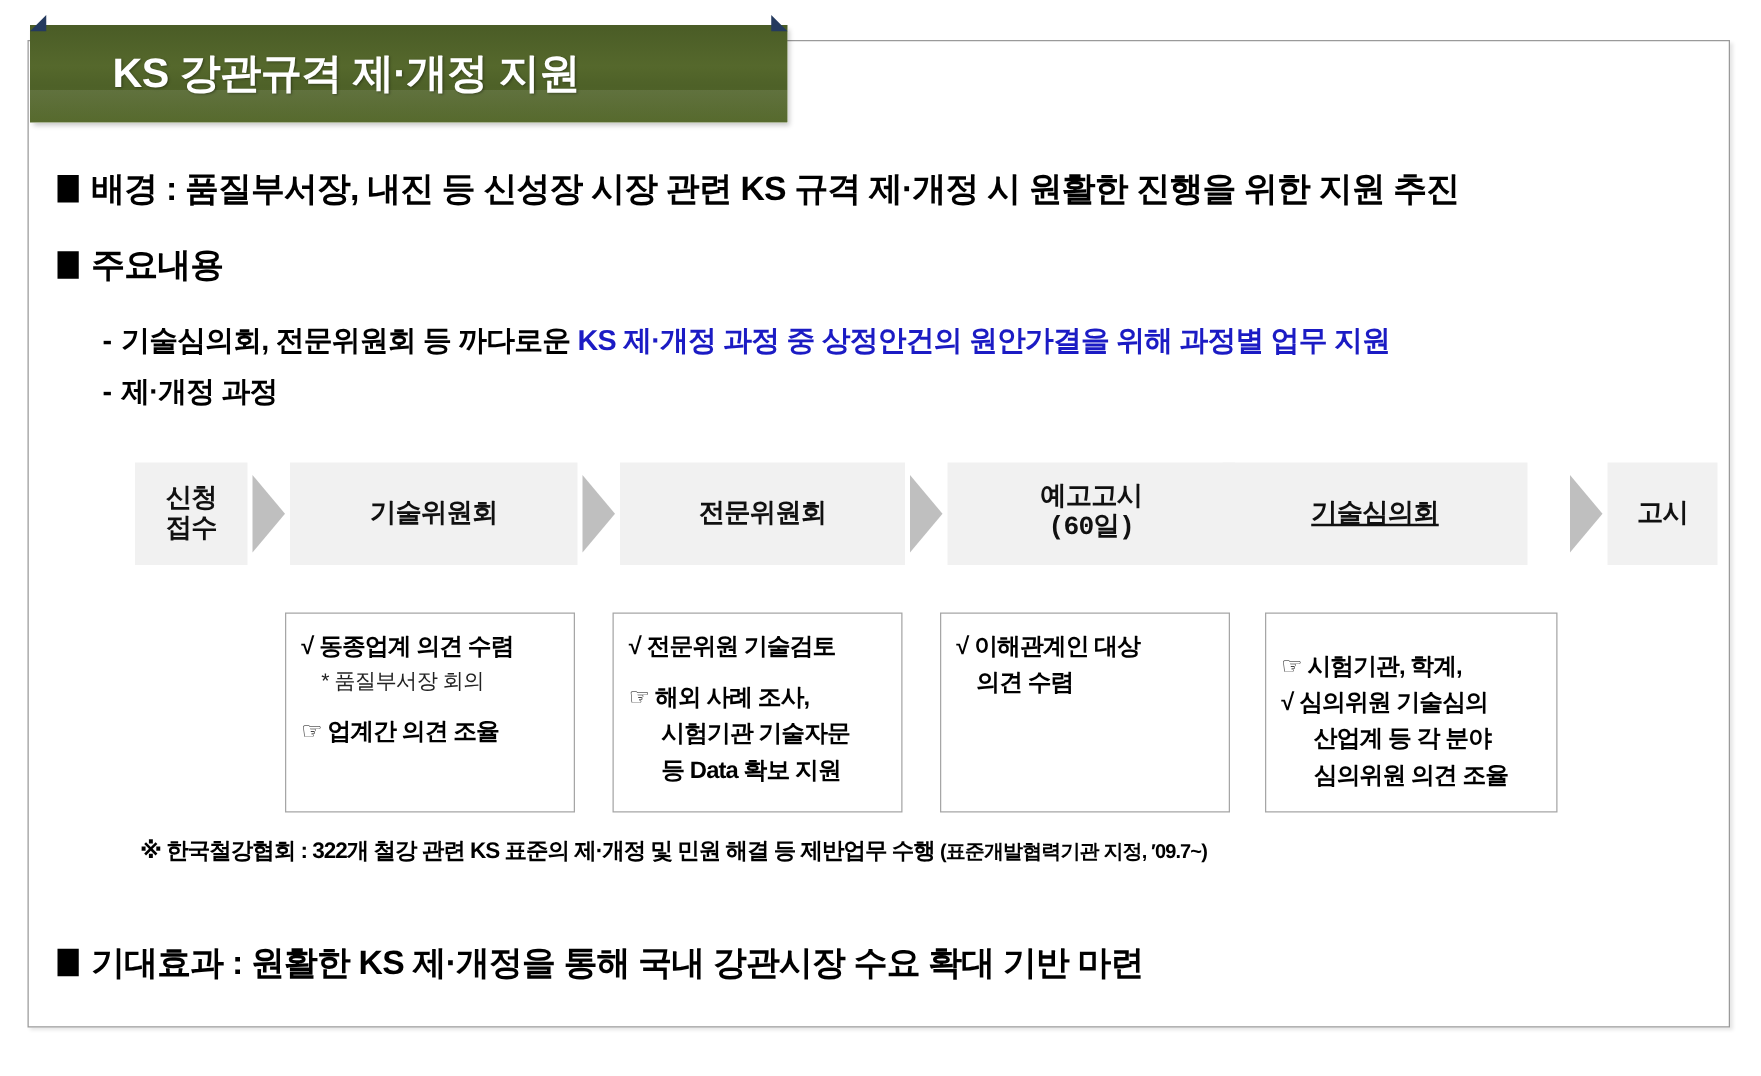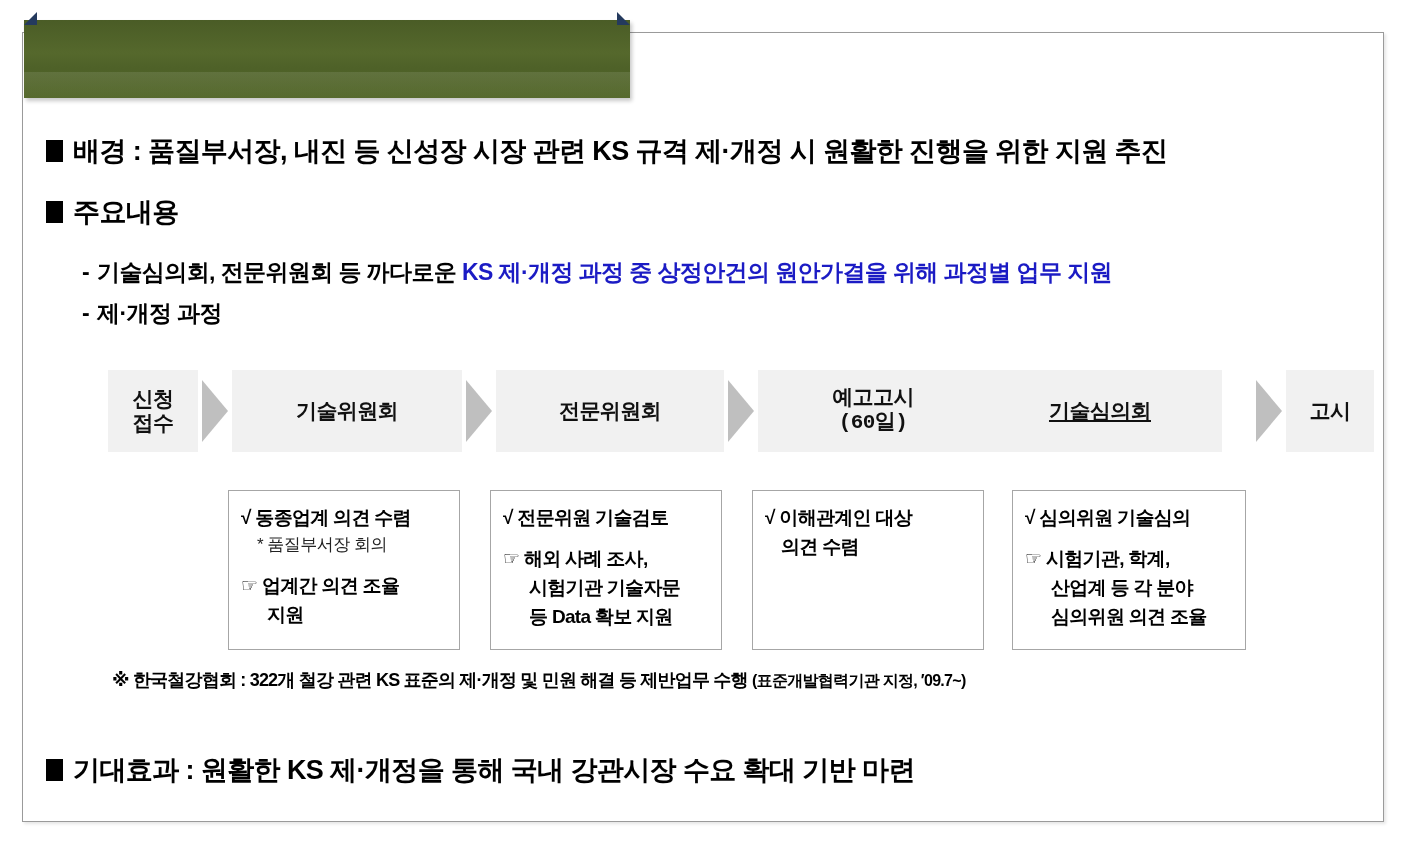--- a/index.html
+++ b/index.html
@@ -180,20 +180,21 @@
 </style>
 </head>
 <body>
 
 <div id="slide"></div>
 
 <div id="tri-left" class="corner-tri"></div>
 <div id="tri-right" class="corner-tri"></div>
 <div id="title-banner">
   <div class="sheen"></div>
+  <div id="title-text">KS 강관규격 제·개정 지원</div>
 </div>
 
 <div class="headline" style="left:46px; top:133px;">
   <span class="sq"></span><span>배경 : 품질부서장, 내진 등 신성장 시장 관련 KS 규격 제·개정 시 원활한 진행을 위한 지원 추진</span>
 </div>
 
 <div class="headline" style="left:46px; top:194px;font-family:Liberation Mono, monospace;">
   <span class="sq"></span><span>주요내용</span>
 </div>
 
@@ -238,23 +239,20 @@
     <span>동종업계 의견 수렴</span>
   </div>
   <div class="para indent1 lite">
     <span>*</span>
     <span>품질부서장 회의</span>
   </div>
   <div class="para gap">
     <span class="mark">☞</span>
     <span>업계간 의견 조율</span>
   </div>
-  <div class="para indent2">
-    <span>지원</span>
-  </div>
 </div>
 
 <div class="detail-box" style="left:490px; width:232px;">
   <div class="para">
     <span class="mark">√</span>
     <span>전문위원 기술검토</span>
   </div>
   <div class="para gap">
     <span class="mark">☞</span>
     <span>해외 사례 조사,</span>
@@ -271,28 +269,28 @@
   <div class="para">
     <span class="mark">√</span>
     <span>이해관계인 대상</span>
   </div>
   <div class="para indent1">
     <span>의견 수렴</span>
   </div>
 </div>
 
 <div class="detail-box" style="left:1012px; width:234px;">
+  <div class="para gap">
+    <span class="mark">☞</span>
+    <span>시험기관, 학계,</span>
+  </div>
   <div class="para">
     <span class="mark">√</span>
     <span>심의위원 기술심의</span>
   </div>
-  <div class="para gap">
-    <span class="mark">☞</span>
-    <span>시험기관, 학계,</span>
-  </div>
   <div class="para indent2">
     <span>산업계 등 각 분야</span>
   </div>
   <div class="para indent2">
     <span>심의위원 의견 조율</span>
   </div>
 </div>
 
 <div id="footnote">
   <span>※</span>

